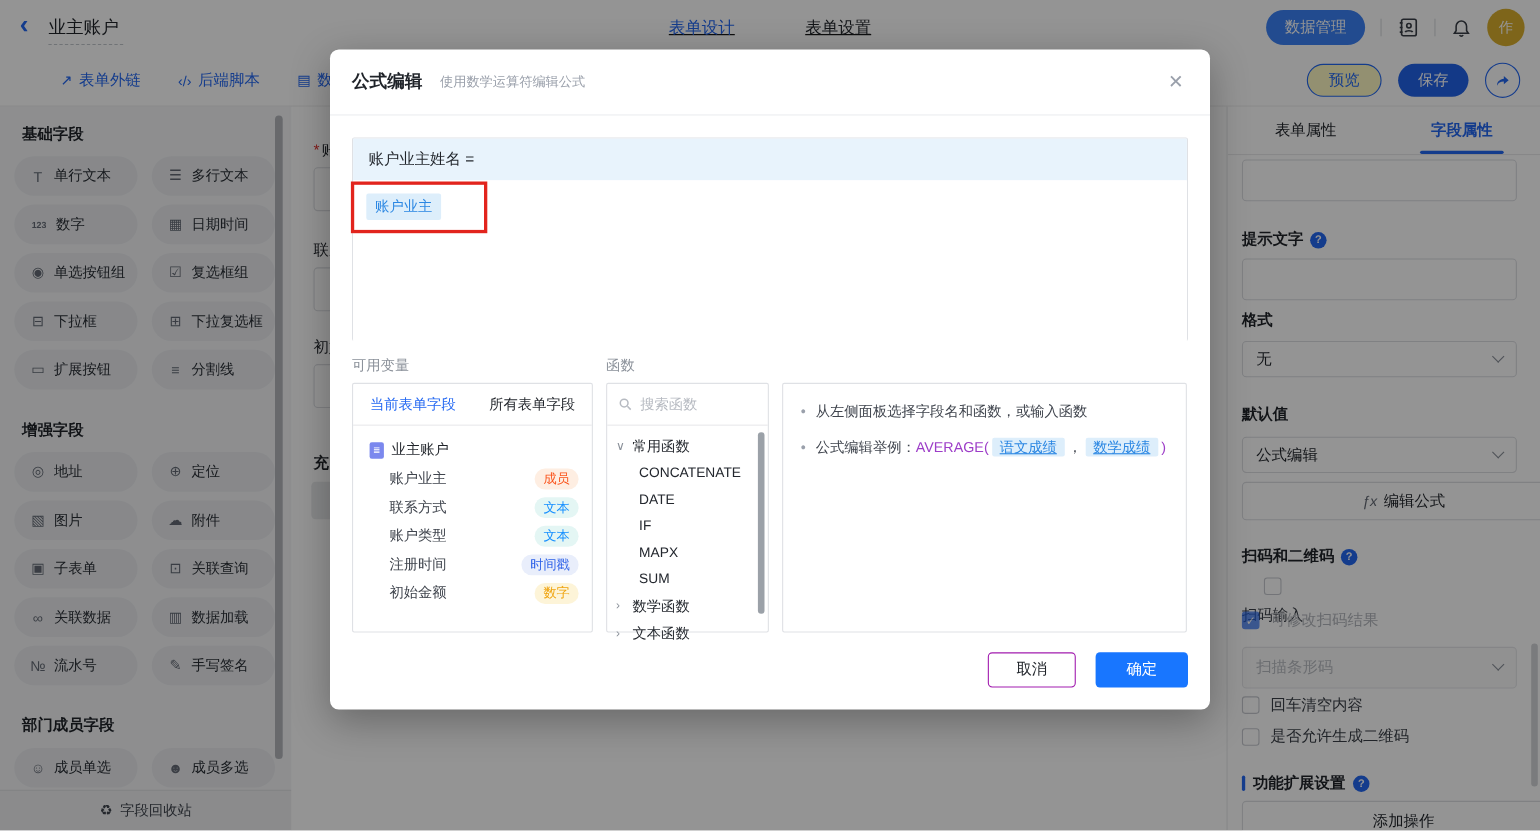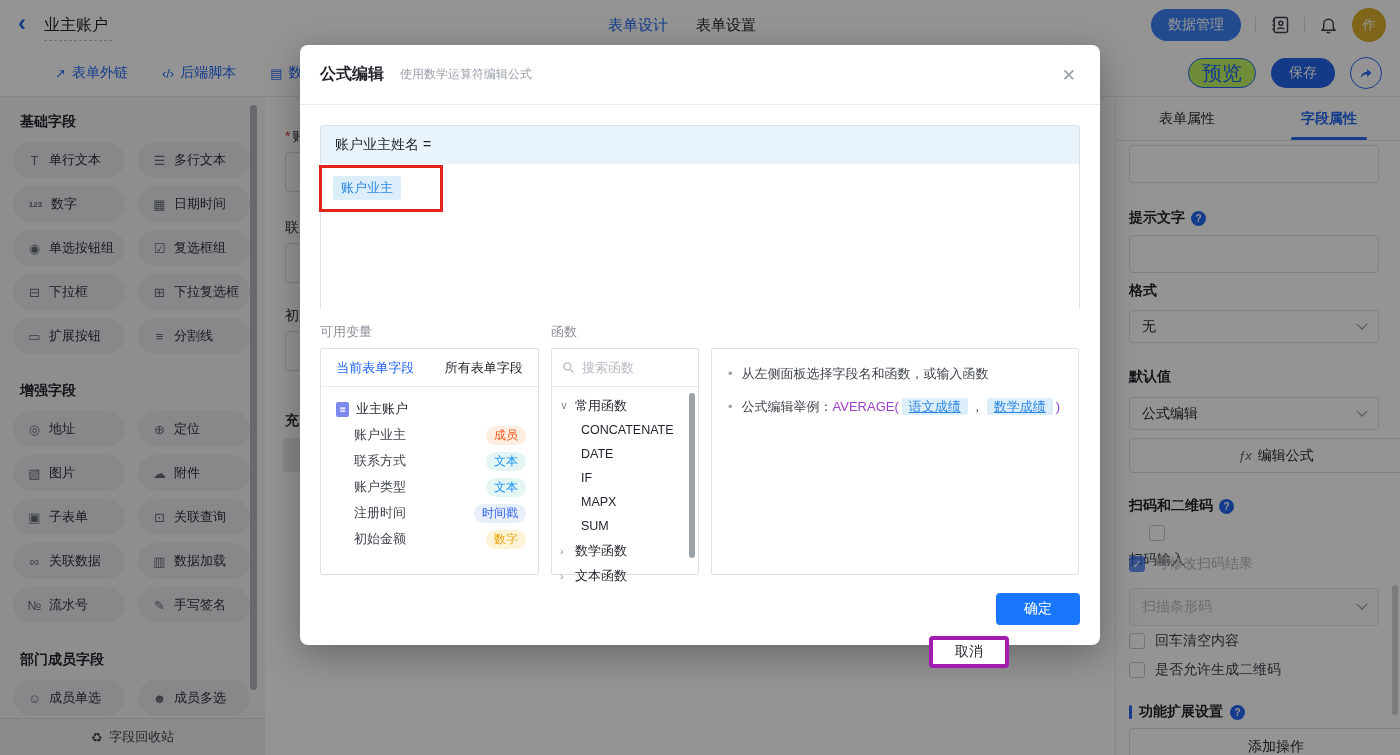--- a/index.html
+++ b/index.html
@@ -3,36 +3,36 @@
 <meta charset="utf-8">
 <style>
   * { margin:0; padding:0; box-sizing:border-box; }
   body { font-family:"Liberation Sans","DejaVu Sans",sans-serif; background:#fff; }
   .page { position:relative; width:1400px; height:755px; overflow:hidden; background:#fff; }
 
   
   .topbar { position:absolute; top:0; left:0; width:1400px; height:50px; background:#fff; }
   .back-ic { position:absolute; left:18px; top:9px; color:#2468f2; font-size:24px; font-weight:bold; cursor:pointer; }
   .doc-title { position:absolute; left:44px; top:15px; font-size:16px; color:#1f2329; border-bottom:1px dashed #c2c6cc; padding:0 4px 4px 0; }
-  .nav-tabs { position:absolute; left:608px; top:0; height:50px; display:flex; align-items:center; gap:28px; }
+  .nav-tabs { position:absolute; left:608px; top:0; height:50px; display:flex; align-items:center; gap:64px;text-decoration:underline; }
   .nav-tab { font-size:15px; color:#1f2329; cursor:pointer; }
   .nav-tab.active { color:#2468f2; }
   .top-right { position:absolute; right:14px; top:0; height:50px; display:flex; align-items:center; gap:14px; }
   .btn-green { background:#3b82f6; color:#fff; font-size:14px; padding:7px 17px; border-radius:17px; border:none; cursor:pointer; }
   .vdiv { width:1px; height:16px; background:#d8dade; }
   .icon-btn { display:flex; align-items:center; cursor:pointer; }
   .avatar { width:34px; height:34px; border-radius:50%; background:#d9af2e; color:#fff; font-size:13px; display:flex; align-items:center; justify-content:center; cursor:pointer; }
 
   
   .subbar { position:absolute; top:50px; left:0; width:1400px; height:47px; background:#fff; border-bottom:1px solid #e8e9eb; }
   .sub-links { position:absolute; left:55px; top:0; height:46px; display:flex; align-items:center; gap:34px; }
   .sub-link { color:#2468f2; font-size:14px; display:flex; align-items:center; gap:6px; cursor:pointer; }
   .sub-link .lic { font-size:13px; }
   .sub-right { position:absolute; right:18px; top:0; height:46px; display:flex; align-items:center; gap:15px; }
-  .btn-preview { width:68px; height:30px; border-radius:16px; border:1px solid #2468f2; color:#2468f2; background:#bef264; font-size:20px; cursor:pointer; }
+  .btn-preview { width:68px; height:30px; border-radius:16px; border:1px solid #2468f2; color:#2468f2; background:#fef9c3; font-size:14px; cursor:pointer; }
   .btn-save { width:64px; height:30px; border-radius:16px; border:none; color:#fff; background:#2162e8; font-size:14px; cursor:pointer; }
   .btn-share { width:32px; height:32px; border-radius:50%; border:1px solid #2468f2; background:#fff; display:flex; align-items:center; justify-content:center; cursor:pointer; }
 
   
   .sidebar { position:absolute; top:97px; left:0; width:265px; height:658px; background:#f4f5f7; overflow:hidden; }
   .side-title { font-size:14px; font-weight:bold; color:#1f2329; margin:16px 0 11px 20px; }
   .side-title.mt { margin-top:28px; }
   .side-grid { display:grid; grid-template-columns:112px 112px; gap:8px 13px; margin-left:13px; }
   .sbtn { height:36px; background:#eaebee; border-radius:18px; display:flex; align-items:center; padding-left:14px; gap:7px; font-size:13px; color:#2a2f36; cursor:pointer; }
   .sbtn .sic { color:#646a75; font-size:13px; width:15px; text-align:center; flex:none; }
@@ -103,21 +103,21 @@
   .fn-group { display:flex; align-items:center; gap:6px; height:25px; padding-left:8px; font-size:13px; color:#1f2329; cursor:pointer; }
   .chev { color:#8a9099; font-size:11px; width:9px; flex:none; }
   .fn-item { height:24px; line-height:24px; padding-left:29px; font-size:12.5px; color:#23272e; cursor:pointer; }
   .fn-scroll { position:absolute; right:3px; top:44px; width:6px; height:165px; border-radius:3px; background:#9ba1a8; }
   .help-panel { left:411px; width:368px; padding:15px 16px; }
   .h-line { display:flex; gap:9px; font-size:13px; color:#3f444d; margin-bottom:13px; line-height:20px; }
   .h-dot { color:#9aa0ab; }
   .h-fn { color:#9d3dc8; }
   .h-tag { background:#ddeefb; color:#2b87e3; padding:1px 7px; border-radius:2px; margin:0 3px;text-decoration:underline; }
   .m-footer { position:absolute; top:548px; left:0; width:100%; height:32px; }
-  .btn-cancel { position:absolute; left:629px; width:80px; height:32px; border:4px solid #a21caf; border-radius:4px; background:#fff; color:#1f2329; font-size:14px; cursor:pointer;margin-top:43px; }
+  .btn-cancel { position:absolute; left:598px; width:80px; height:32px; border:1px solid #a21caf; border-radius:4px; background:#fff; color:#1f2329; font-size:14px; cursor:pointer; }
   .btn-ok { position:absolute; left:696px; width:84px; height:32px; border:none; border-radius:4px; background:#1876ff; color:#fff; font-size:14px; cursor:pointer; }
 </style>
 </head>
 <body>
 
 <div class="page">
 
   <div class="topbar">
     <span class="back-ic">‹</span>
     <span class="doc-title">业主账户</span>

